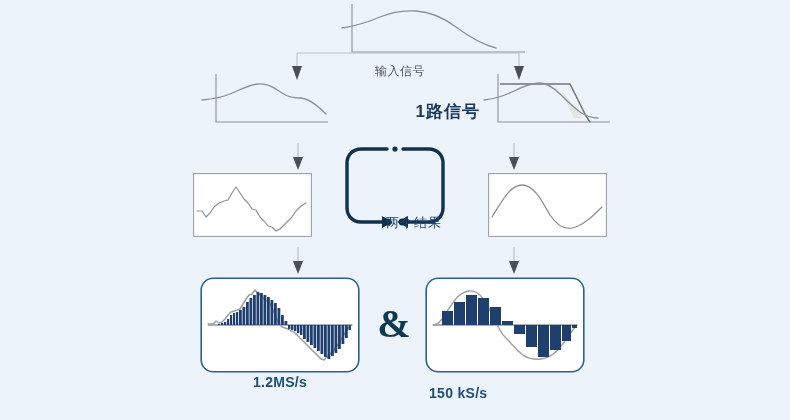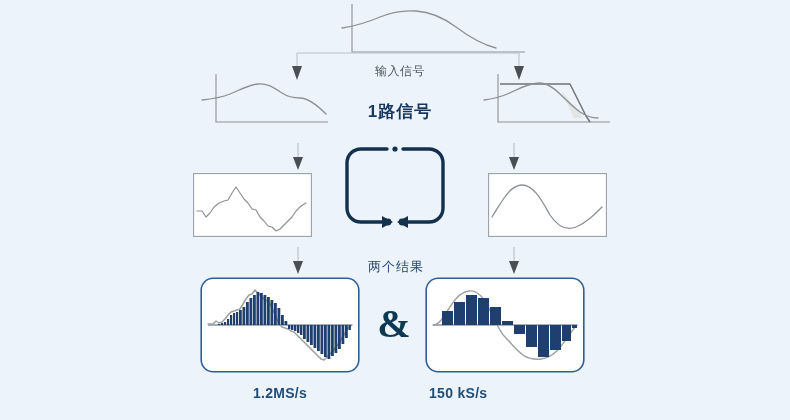--- a/index.html
+++ b/index.html
@@ -13,21 +13,21 @@
   .abs{position:absolute;}
   .lbl{
     color:#4a5560;
     font-size:12px;
     text-align:center;
     letter-spacing:.5px;
     white-space:nowrap;
   }
   .lbl-navy{
     color:#17375e;
-    text-align:center;
+    text-align:right;
     white-space:nowrap;
   }
   .title-big{
     font-size:17px;
     font-weight:bold;
     color:#17375e;
     letter-spacing:1px;
   }
   .title-mid{
     font-size:13px;
@@ -150,21 +150,21 @@
 
       <polygon points="39,70 39,82 50,76" fill="#13304f"></polygon>
       <polygon points="65,70 65,82 54,76" fill="#13304f"></polygon>
 
       <circle cx="45" cy="76" r="3.4" fill="#13304f"></circle>
       <circle cx="59" cy="76" r="3.4" fill="#13304f"></circle>
 
       <circle cx="52" cy="3" r="2.6" fill="#13304f"></circle>
     </svg>
   </div>
-  <div class="abs lbl-navy title-mid" style="left:350px;top:214px;width:92px;margin-top:44px;">两个结果</div>
+  <div class="abs lbl-navy title-mid" style="left:350px;top:214px;width:92px;">两个结果</div>
 
   <div class="abs" style="left:200px;top:277px;">
     <svg width="160" height="96" viewBox="0 0 160 96">
       <rect x="1.2" y="1.2" width="157.6" height="93.6" rx="12" ry="12" fill="#ffffff" stroke="#2e5f93" stroke-width="1.6"></rect>
 
       <line x1="8" y1="48" x2="152" y2="48" stroke="#55606b" stroke-width="1.1"></line>
 
       <path d="M8,47 L13,47 L16,44 L19,46 L22,45 L25,42 L28,38 L31,35 L34,34
                L37,33 L40,32 L43,27 L46,22 L49,18 L52,17 L55,13 L58,16 L61,19
                L64,22 L67,24 L70,27 L73,33 L76,40 L79,47 L82,50 L85,51 L88,52
@@ -210,21 +210,21 @@
         <rect x="127.5" y="48" width="2.8" height="34"></rect>
         <rect x="131" y="48" width="2.8" height="31"></rect>
         <rect x="134.5" y="48" width="2.8" height="28"></rect>
         <rect x="138" y="48" width="2.8" height="24"></rect>
         <rect x="141.5" y="48" width="2.8" height="19"></rect>
         <rect x="145" y="48" width="2.8" height="13"></rect>
         <rect x="148.5" y="48" width="2.4" height="5"></rect>
       </g>
     </svg>
   </div>
-  <div class="abs sr-label" style="left:200px;top:385px;width:160px;text-align:center;">1.2MS/s</div>
+  <div class="abs sr-label" style="left:200px;top:374px;width:160px;text-align:center;">1.2MS/s</div>
 
   <div class="abs amp" style="left:371px;top:300px;width:46px;text-align:center;">&amp;</div>
 
   <div class="abs" style="left:425px;top:277px;">
     <svg width="160" height="96" viewBox="0 0 160 96">
       <rect x="1.2" y="1.2" width="157.6" height="93.6" rx="12" ry="12" fill="#ffffff" stroke="#2e5f93" stroke-width="1.6"></rect>
       <line x1="8" y1="48" x2="152" y2="48" stroke="#55606b" stroke-width="1.1"></line>
 
       <path d="M8,48 C20,48 26,16 44,14 C62,12 68,48 80,60 C92,72 98,84 116,82
                C134,80 142,58 152,48" fill="none" stroke="#9aa0a6" stroke-width="1.4" stroke-linecap="round"></path>

